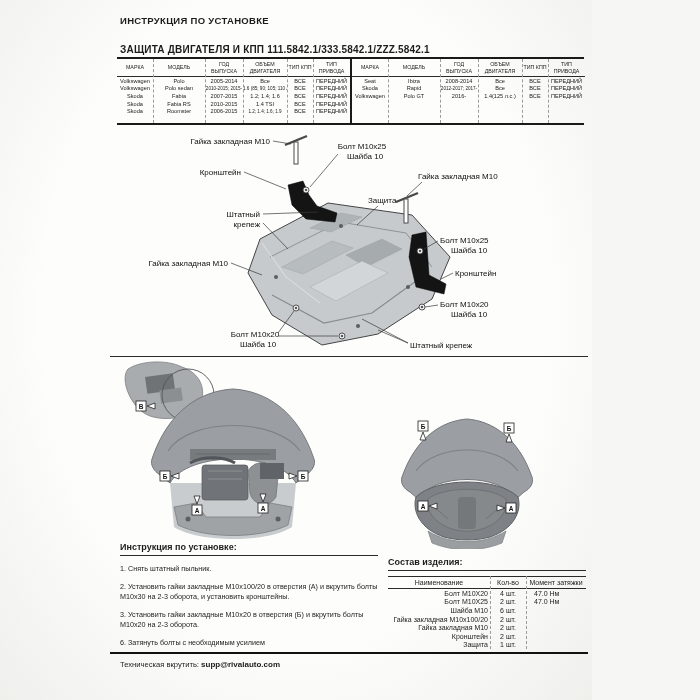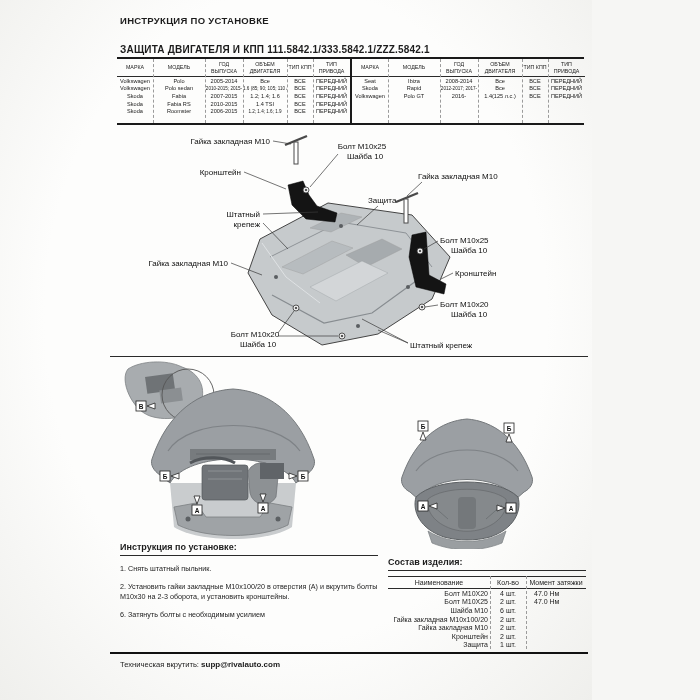--- a/index.html
+++ b/index.html
@@ -370,20 +370,21 @@
       <text class="callout-letter" x="401" y="152" text-anchor="middle">А</text>
       <polygon class="callout-arrow" points="395,149 387,146 387,152"></polygon>
     </g>
   </svg>
 
   <div class="instructions">
     <div class="col-title">Инструкция по установке:</div>
     <div>
         <div class="step">1. Снять штатный пыльник.</div>
         <div class="step">2. Установить гайки закладные М10х100/20 в отверстия (А) и вкрутить болты М10х30 на 2-3 оборота, и установить кронштейны.</div>
+        <div class="step">3. Установить гайки закладные М10х20 в отверстия (Б) и вкрутить болты М10х20 на 2-3 оборота.</div>
         <div class="step">6. Затянуть болты с необходимым усилием</div>
       </div>
   </div>
 
   <div class="parts">
     <div class="col-title">Состав изделия:</div>
     <div class="pwrap">
       <table>
         <colgroup>
             <col class="p1">

